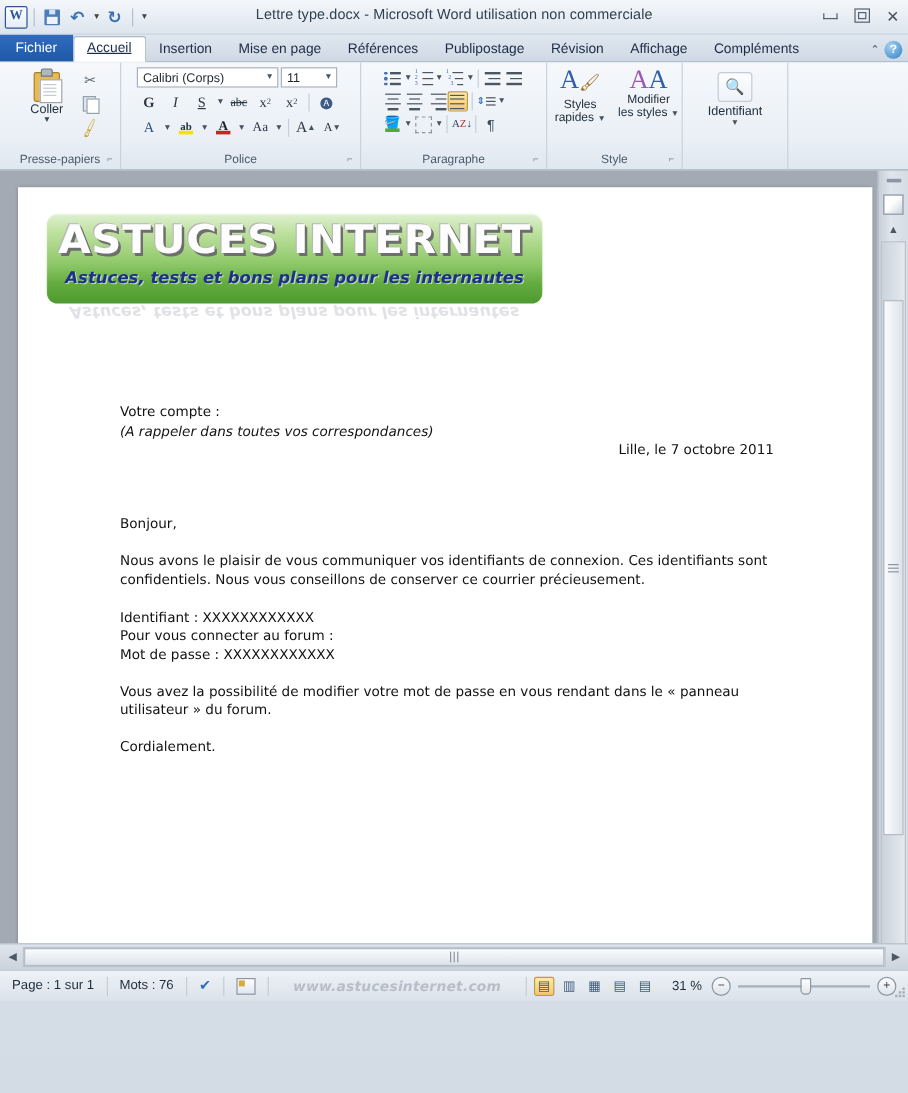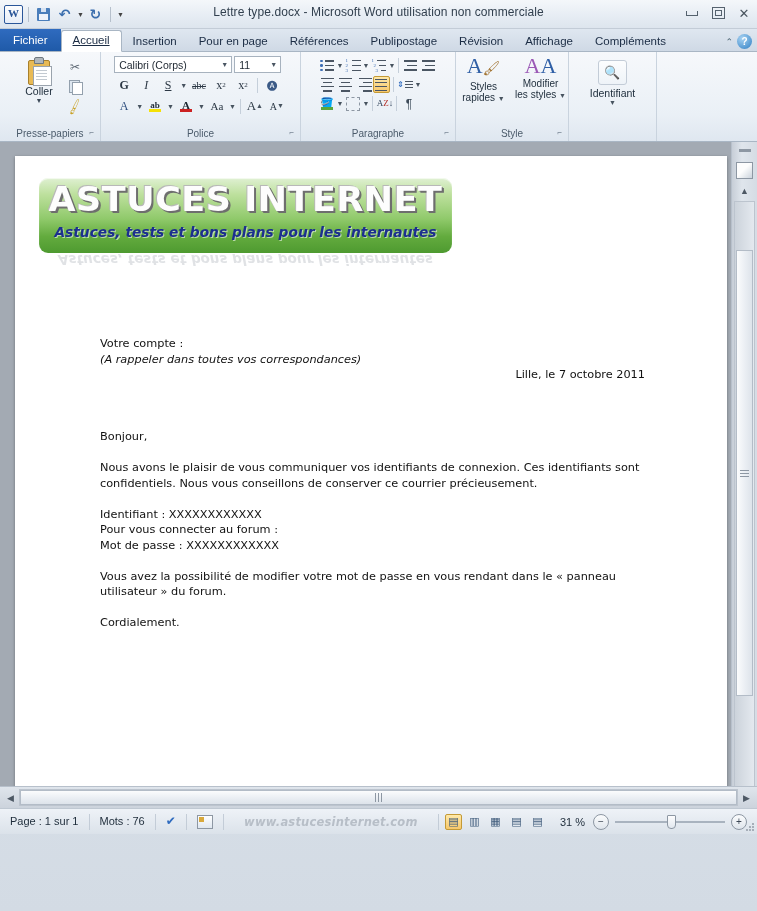--- a/index.html
+++ b/index.html
@@ -244,21 +244,21 @@
           <i></i>
         </div>
       <div class="wc wc-close">✕</div>
     </div>
   </div>
 
   <div class="tabbar">
     <div class="tab file">Fichier</div>
     <div class="tab active">Accueil</div>
     <div class="tab">Insertion</div>
-    <div class="tab">Pour en page</div>
+    <div class="tab">Mise en page</div>
     <div class="tab">Références</div>
     <div class="tab">Publipostage</div>
     <div class="tab">Révision</div>
     <div class="tab">Affichage</div>
     <div class="tab">Compléments</div>
     <div class="tabspacer"></div>
     <div class="up-ico">⌃</div>
     <div class="help-ico">?</div>
   </div>
 

